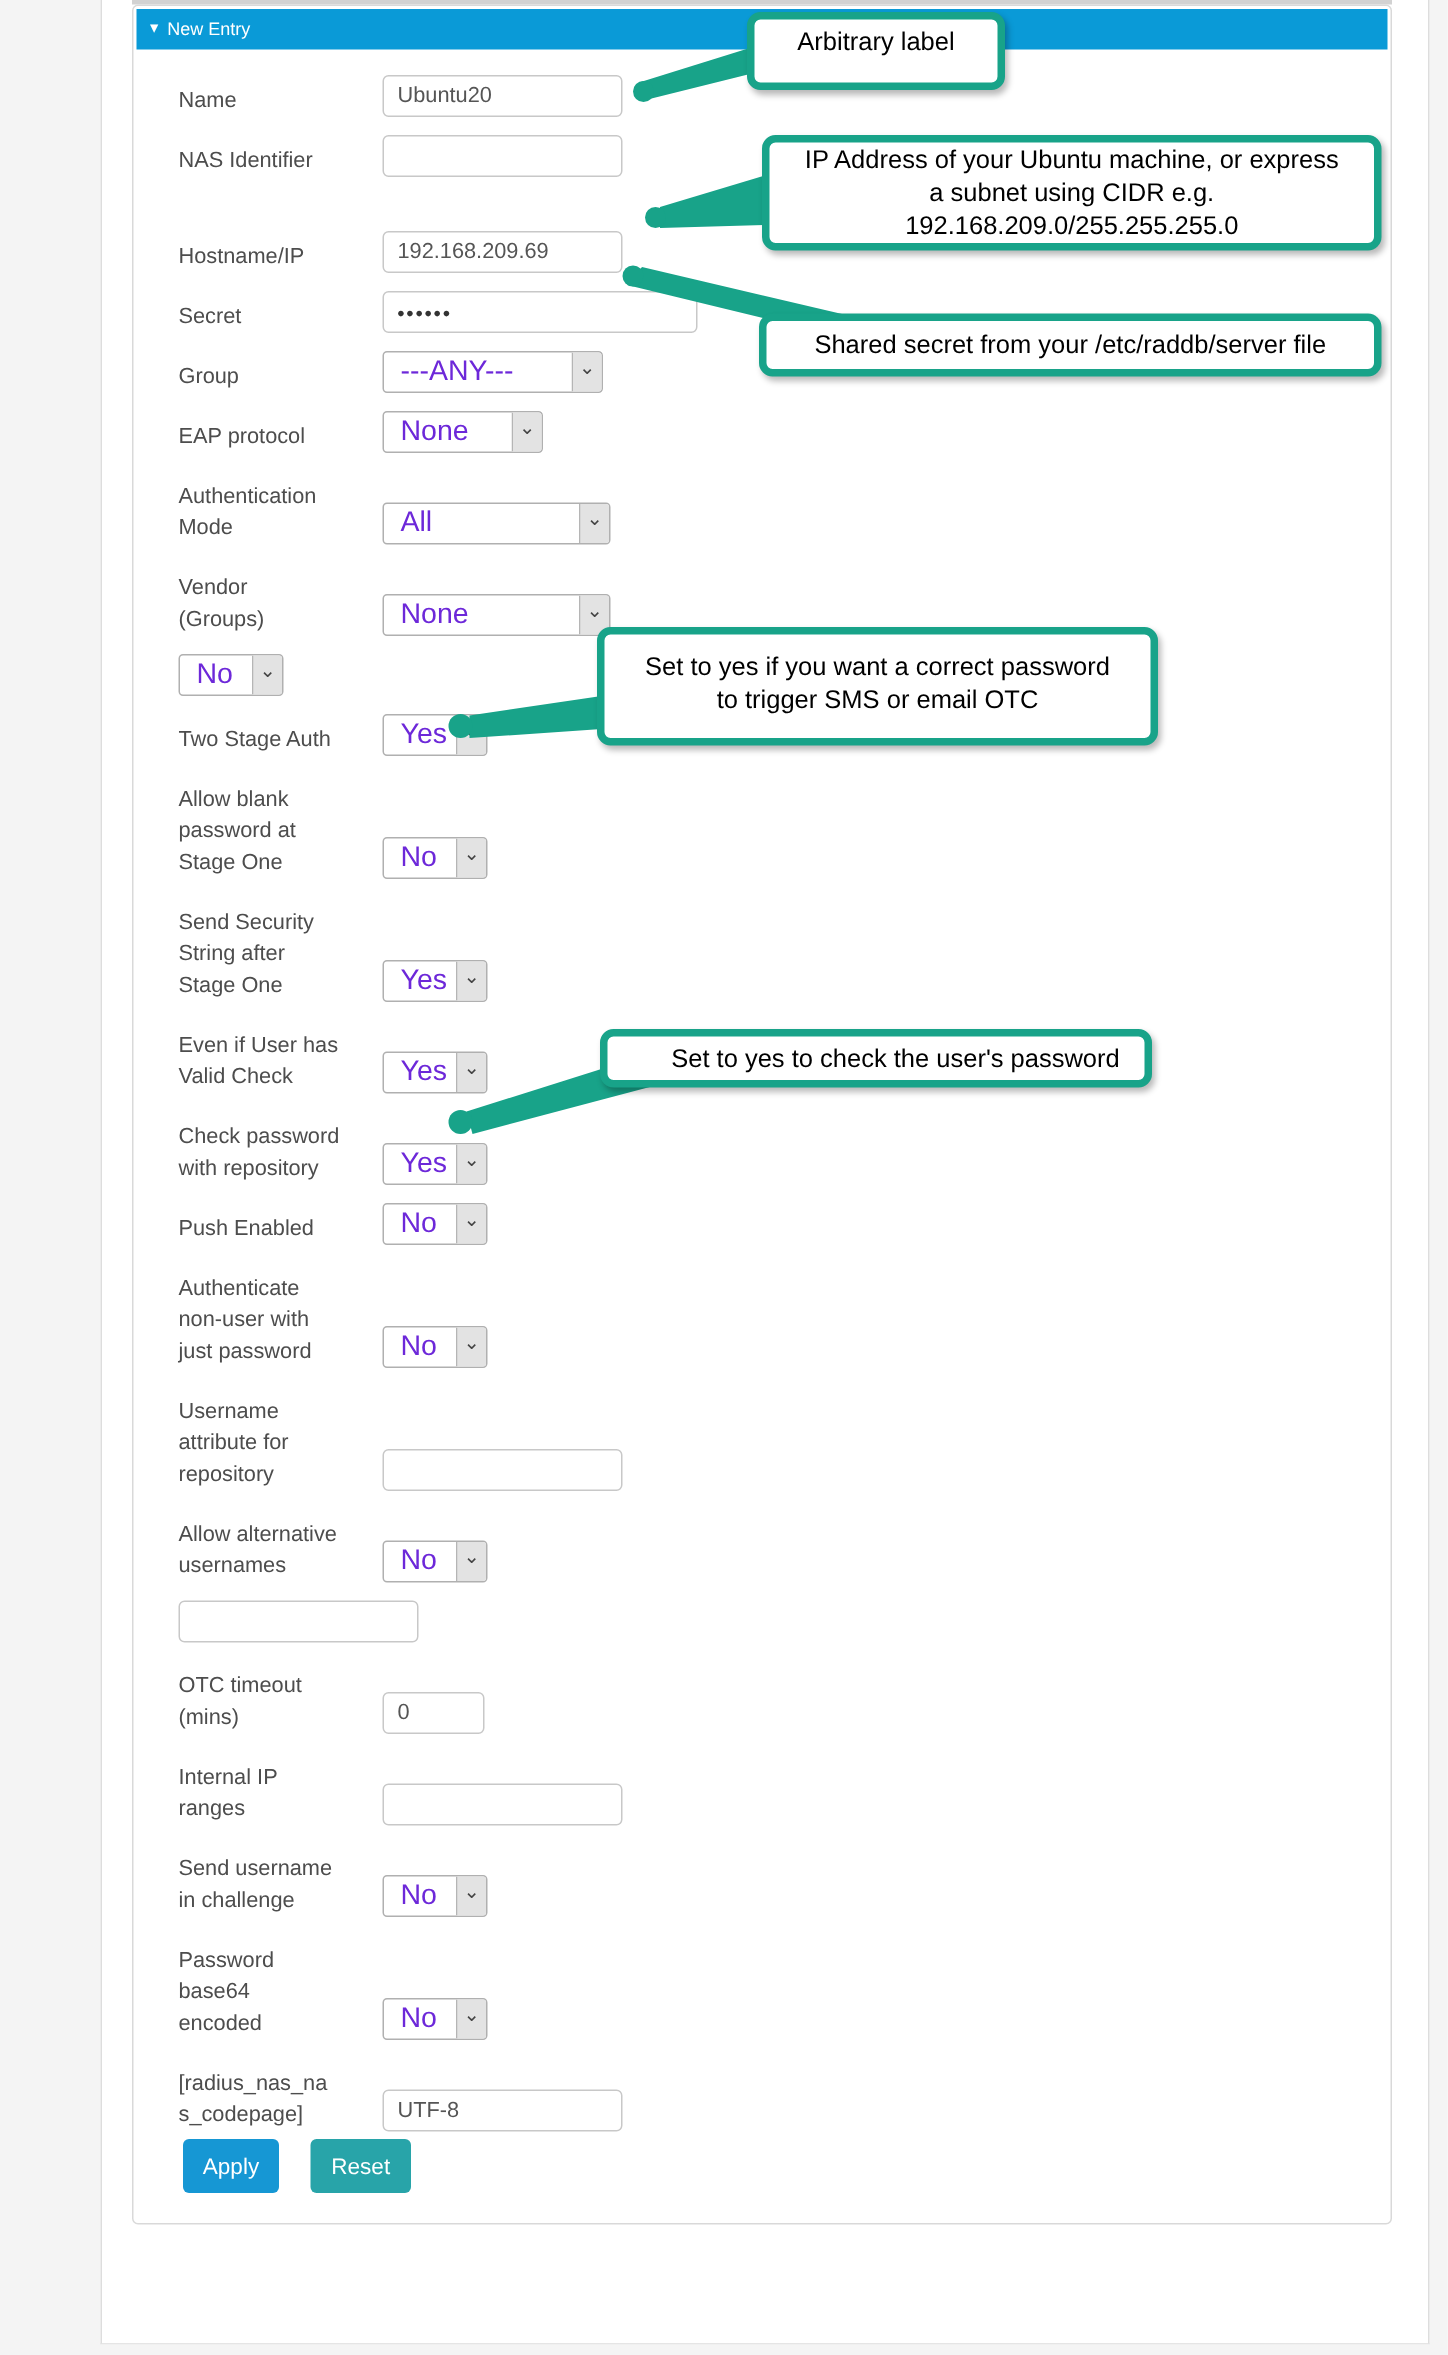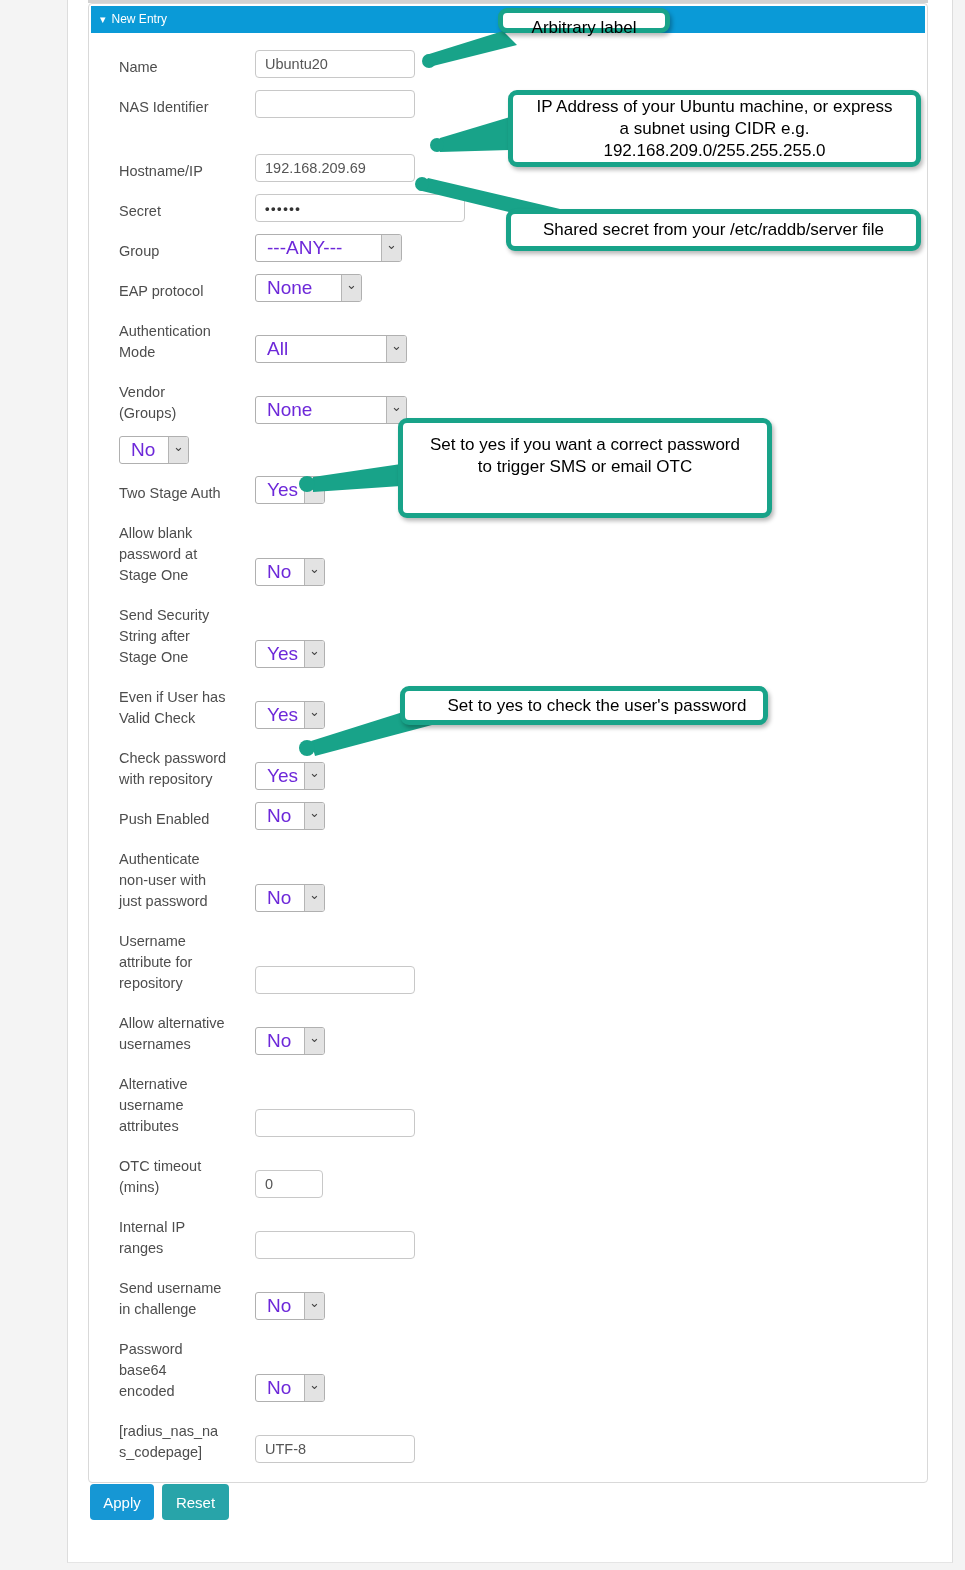--- a/index.html
+++ b/index.html
@@ -29,27 +29,27 @@
   .sel-text{flex:1;font-size:19px;color:#6d28d9;line-height:26px;padding-left:11px;overflow:hidden;white-space:nowrap;}
   .sel-btn{width:19px;background:#e3e3e3;border-left:1px solid #b5b5b5;border-radius:0 2px 2px 0;
     display:flex;align-items:center;justify-content:center;}
   .chev{font-size:13px;color:#444;line-height:10px;margin-top:-6px;}
 
   .arrows{position:absolute;left:0;top:0;z-index:5;pointer-events:none;}
 
   .callout{position:absolute;background:#fff;border:5px solid #18a389;border-radius:9px;box-sizing:border-box;
     z-index:6;color:#000;font-size:17px;line-height:22px;text-align:center;white-space:pre-line;
     box-shadow:2px 3px 4px rgba(0,0,0,0.28);}
-  #co-a{left:498px;top:8px;width:172px;height:25px;padding-top:4px;}
+  #co-a{left:498px;top:8px;width:172px;height:52px;padding-top:4px;}
   #co-b{left:508px;top:90px;width:413px;height:77px;padding-top:1px;}
   #co-c{left:506px;top:209px;width:415px;height:42px;padding-top:5px;}
-  #co-d{left:398px;top:418px;width:374px;height:100px;padding-top:11px;}
+  #co-d{left:398px;top:418px;width:374px;height:79px;padding-top:11px;}
   #co-e{left:400px;top:686px;width:368px;height:39px;padding-top:4px;padding-left:26px;}
 
-  .actions{position:absolute;left:90px;top:1484px;display:flex;gap:8px;z-index:3;}
+  .actions{position:absolute;left:90px;top:1426px;display:flex;gap:21px;z-index:3;padding-left:32px;}
   .btn{border:none;border-radius:4px;color:#fff;font-size:15px;height:36px;cursor:pointer;
     font-family:"Liberation Sans","DejaVu Sans",sans-serif;}
   .btn-apply{width:64px;background:#1697d4;}
   .btn-reset{width:67px;background:#28a4a9;}
 </style>
 </head>
 <body>
 
 <div class="content-col"></div>
 <div class="top-strip"></div>
@@ -222,23 +222,20 @@
 usernames</div>
       <div class="sel" style="width:70px">
         <span class="sel-text">No</span>
         <span class="sel-btn">
             <span class="chev">⌄</span>
           </span>
       </div>
     </div>
 
     <div class="frow">
-      <div class="flabel">Alternative
-username
-attributes</div>
       <input class="tinput" style="width: 160px;" value="">
     </div>
 
     <div class="frow">
       <div class="flabel">OTC timeout
 (mins)</div>
       <input class="tinput" style="width: 68px;" value="0">
     </div>
 
     <div class="frow">

